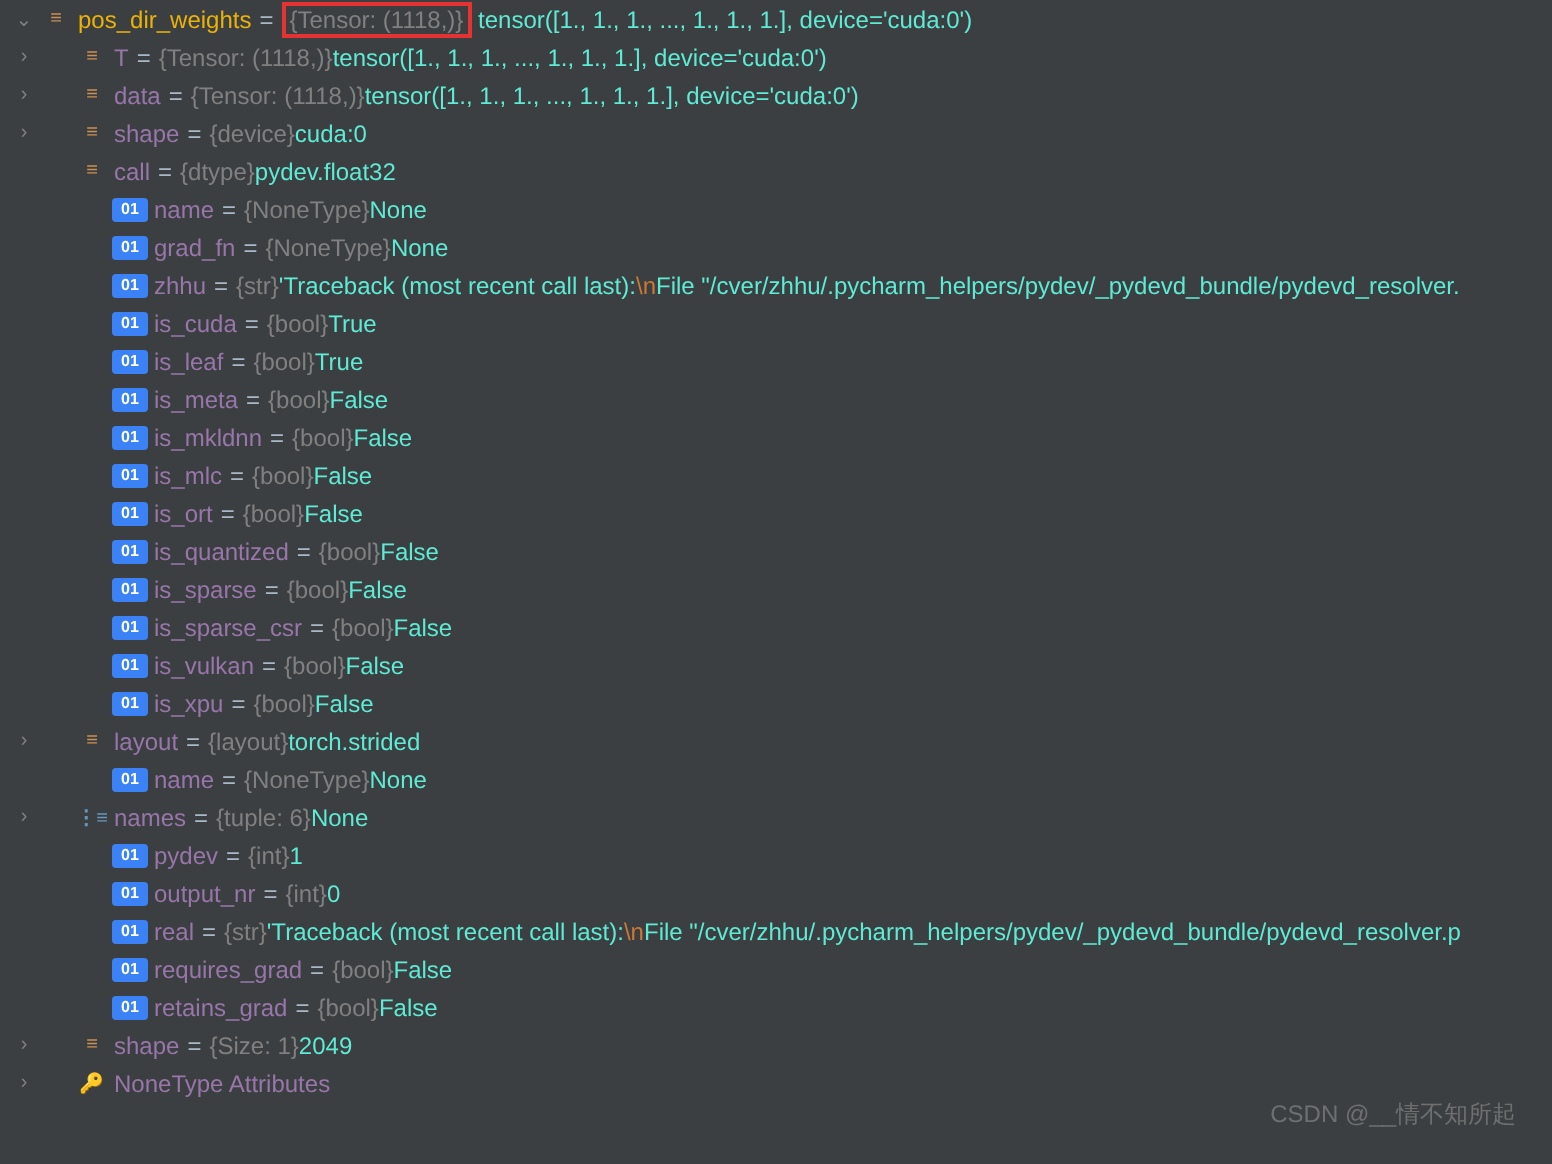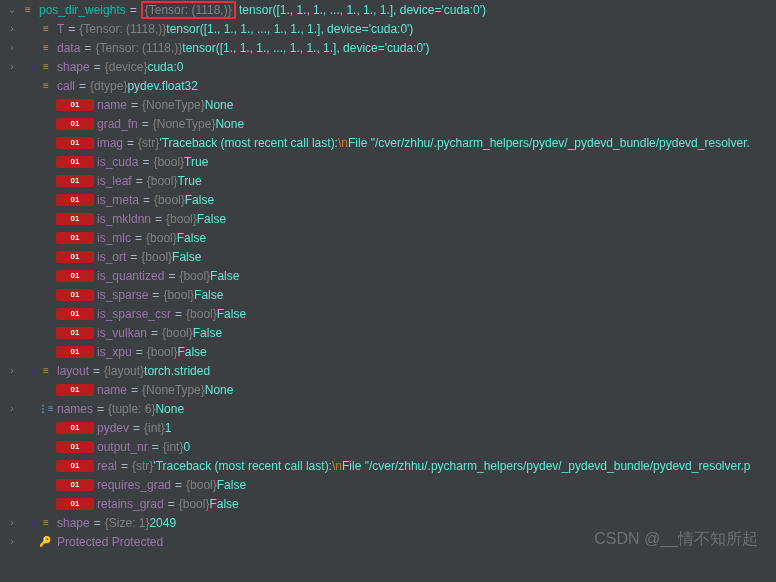--- a/index.html
+++ b/index.html
@@ -32,42 +32,42 @@
   width: 16px;
   height: 16px;
   display: inline-flex;
   align-items: center;
   justify-content: center;
   margin-right: 3px;
   font-size: 10px;
   font-weight: bold;
 }
 .ic-field { color: #cc8f52; }
-.ic-prop  { background: #b91c1c; color: #fff; border-radius: 2px; font-size: 8px; width:38px; height:12px; }
+.ic-prop  { background: #3b82f6; color: #fff; border-radius: 2px; font-size: 8px; width:18px; height:12px; }
 .ic-list  { color: #6897bb; }
 .ic-key   { color: #808080; }
 .name   { color: #9876aa; }
-.headname { color: #14b8a6; }
+.headname { color: #eab308; }
 .eq     { color: #a9b7c6; padding: 0 4px; }
 .type   { color: #808080; }
 .val    { color: #5eead4; }
 .esc    { color: #cc7832; }
 .redbox {
   border: 2px solid #e53333;
   padding: 0 2px;
   color: #808080;
   display: inline-block;
   line-height: 14px;
 }
 .watermark {
   position: absolute;
   right: 18px;
-  bottom: 32px;
+  bottom: 16px;
   color: rgba(200,200,200,0.35);
-  font-size: 16px;
+  font-size: 12px;
   pointer-events: none;
 }
 </style>
 </head>
 <body>
 
 <div class="row">
   <span class="exp">⌄</span>
   <span class="icon ic-field">≡</span>
   <span class="headname">pos_dir_weights</span>
@@ -129,21 +129,21 @@
       <span class="icon ic-prop">01</span>
       <span class="name">grad_fn</span>
       <span class="eq">=</span>
       <span class="type">{NoneType} </span>
       <span class="val">None</span>
     </div>
     <div class="row">
       <span class="exp"></span>
       <span class="spacer" style="width: 36px;"></span>
       <span class="icon ic-prop">01</span>
-      <span class="name">imag</span>
+      <span class="name">zhhu</span>
       <span class="eq">=</span>
       <span class="type">{str} </span>
       <span class="val">'Traceback (most recent call last):</span>
       <span class="esc">\n</span>
       <span class="val">  File "/cver/zhhu/.pycharm_helpers/pydev/_pydevd_bundle/pydevd_resolver.</span>
     </div>
     <div class="row">
       <span class="exp"></span>
       <span class="spacer" style="width: 36px;"></span>
       <span class="icon ic-prop">01</span>
@@ -322,17 +322,17 @@
       <span class="icon ic-field">≡</span>
       <span class="name">shape</span>
       <span class="eq">=</span>
       <span class="type">{Size: 1} </span>
       <span class="val">2049</span>
     </div>
     <div class="row">
       <span class="exp">›</span>
       <span class="spacer" style="width: 18px;"></span>
       <span class="icon ic-key">🔑</span>
-      <span class="name">Protected Protected</span>
+      <span class="name">NoneType Attributes</span>
     </div>
   </div>
 
 <div class="watermark">CSDN @__情不知所起</div>
 
 </body></html>

